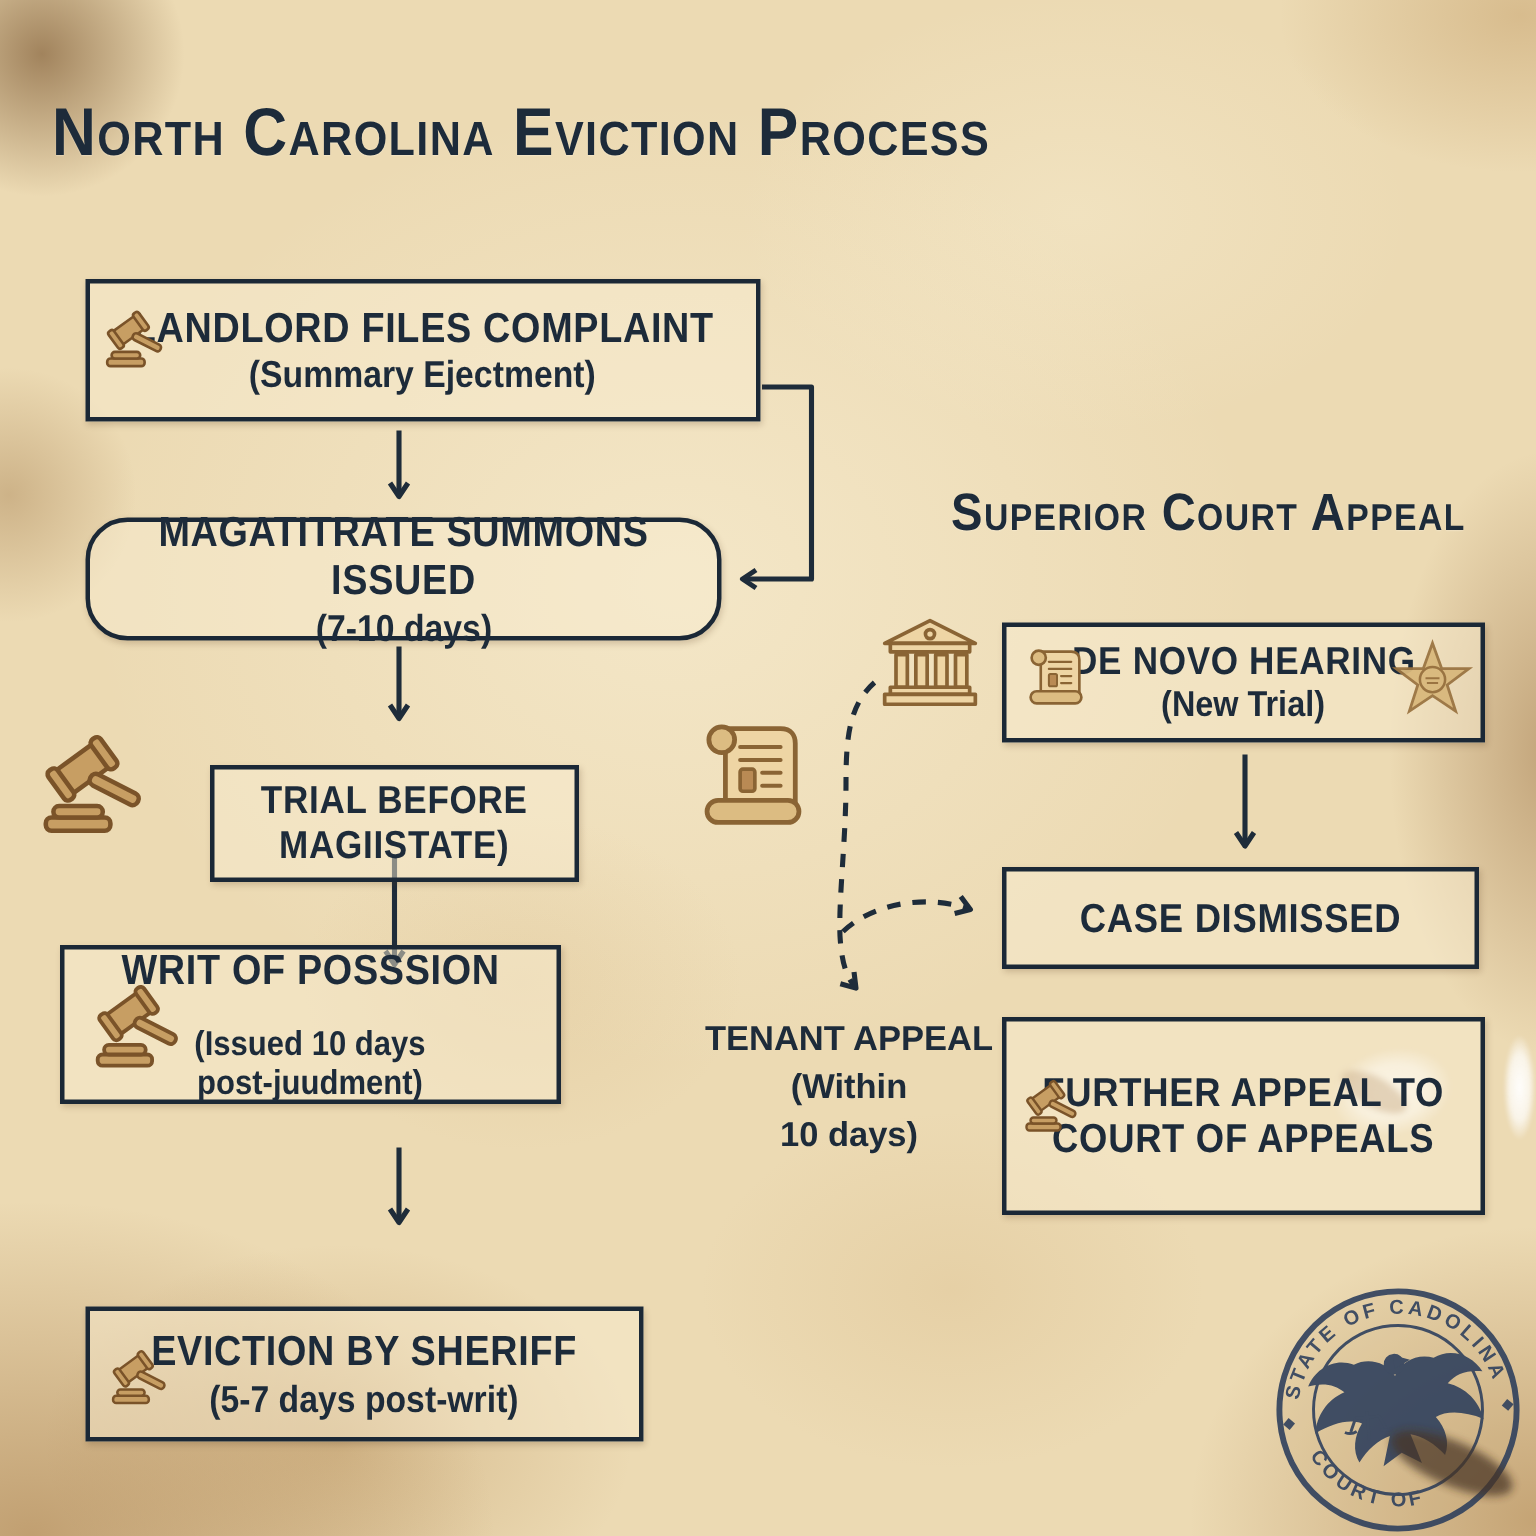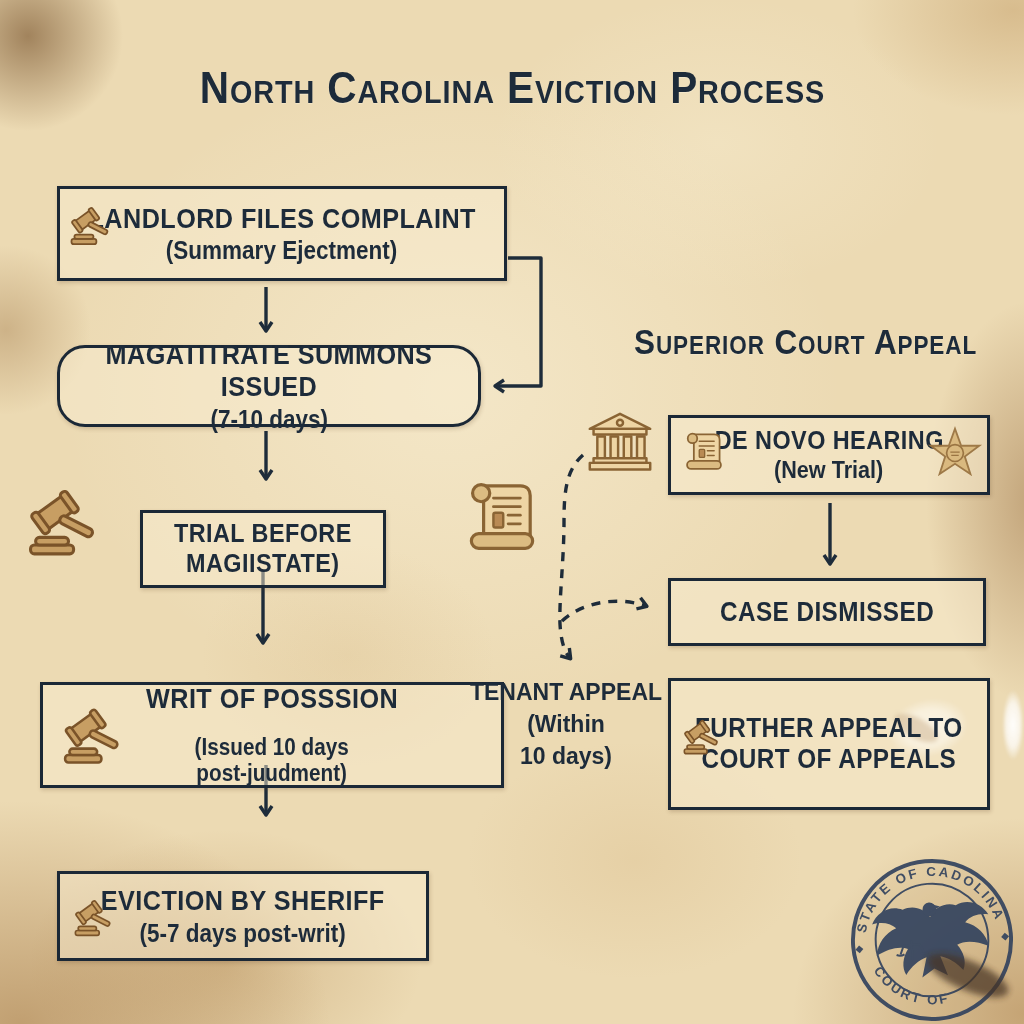--- a/index.html
+++ b/index.html
@@ -13,21 +13,21 @@
       radial-gradient(ellipse 430px 310px at 2% 100%, rgba(153,105,52,0.52), rgba(153,105,52,0) 72%),
       radial-gradient(ellipse 280px 190px at 22% 94%, rgba(168,122,64,0.32), rgba(168,122,64,0) 70%),
       radial-gradient(ellipse 330px 280px at 100% 99%, rgba(158,110,55,0.5), rgba(158,110,55,0) 70%),
       radial-gradient(ellipse 150px 280px at 101% 49%, rgba(135,88,42,0.42), rgba(135,88,42,0) 72%),
       radial-gradient(ellipse 230px 150px at 99% 1%, rgba(178,132,72,0.35), rgba(178,132,72,0) 70%),
       radial-gradient(ellipse 210px 160px at 34% 64%, rgba(205,170,115,0.18), rgba(205,170,115,0) 70%),
       radial-gradient(ellipse 240px 170px at 62% 84%, rgba(205,168,112,0.2), rgba(205,168,112,0) 70%),
       radial-gradient(ellipse 520px 430px at 44% 38%, rgba(250,241,216,0.55), rgba(250,241,216,0) 75%),
       radial-gradient(ellipse 320px 210px at 70% 14%, rgba(248,238,210,0.4), rgba(248,238,210,0) 70%);
   }
-  .title{position:absolute;top:62px;left:0;width:100%;text-align:center;margin:0;
+  .title{position:absolute;top:62px;left:0;width:100%;margin:0;
     font-size:45px;font-weight:700;color:#1d2b3a;z-index:5;
     text-shadow:0 1px 1px rgba(255,250,235,0.35);}
   .sc{font-variant:small-caps;letter-spacing:1px;}
   .cond{display:inline-block;transform:scaleX(0.9);transform-origin:center;}
   .box{position:absolute;box-sizing:border-box;border:3.5px solid #1b2836;
     background:rgba(248,236,208,0.5);display:flex;flex-direction:column;
     align-items:center;justify-content:center;text-align:center;z-index:4;
     box-shadow:1px 2px 4px rgba(90,60,30,0.22);}
   .bt{font-weight:700;letter-spacing:.5px;white-space:pre-line;line-height:1.14;}
   .bs{font-weight:700;white-space:pre-line;line-height:1.12;margin-top:2px;}
@@ -108,21 +108,21 @@
       <rect x="27" y="21" width="28" height="6.5" rx="3" transform="rotate(27 27 21)"></rect>
     </g>
       </svg>
   </span>
 
   <div class="box" style="left:140px;top:489px;width:246px;height:78px;margin-top:21px;">
     <div class="bt cond" style="font-size:26px;">TRIAL BEFORE
 MAGIISTATE)</div>
   </div>
 
-  <div class="box" style="left:40px;top:682px;width:464px;height:106px;gap:18px;">
+  <div class="box" style="left:40px;top:630px;width:334px;height:106px;gap:18px;">
     <span class="icon" style="left:20px;top:22px;">
       <svg viewBox="0 0 60 54" width="64">
           <g fill="#c79e63" stroke="#7a5329" stroke-width="2.4" stroke-linejoin="round">
         <rect x="2" y="45" width="34" height="7" rx="3"></rect>
             <rect x="6" y="39" width="26" height="6" rx="3"></rect>
         <g transform="rotate(-36 21 19)">
               <rect x="8" y="12" width="26" height="15" rx="3"></rect>
               <rect x="4" y="10" width="6" height="19" rx="2.5"></rect>
               <rect x="32" y="10" width="6" height="19" rx="2.5"></rect>
             </g>

